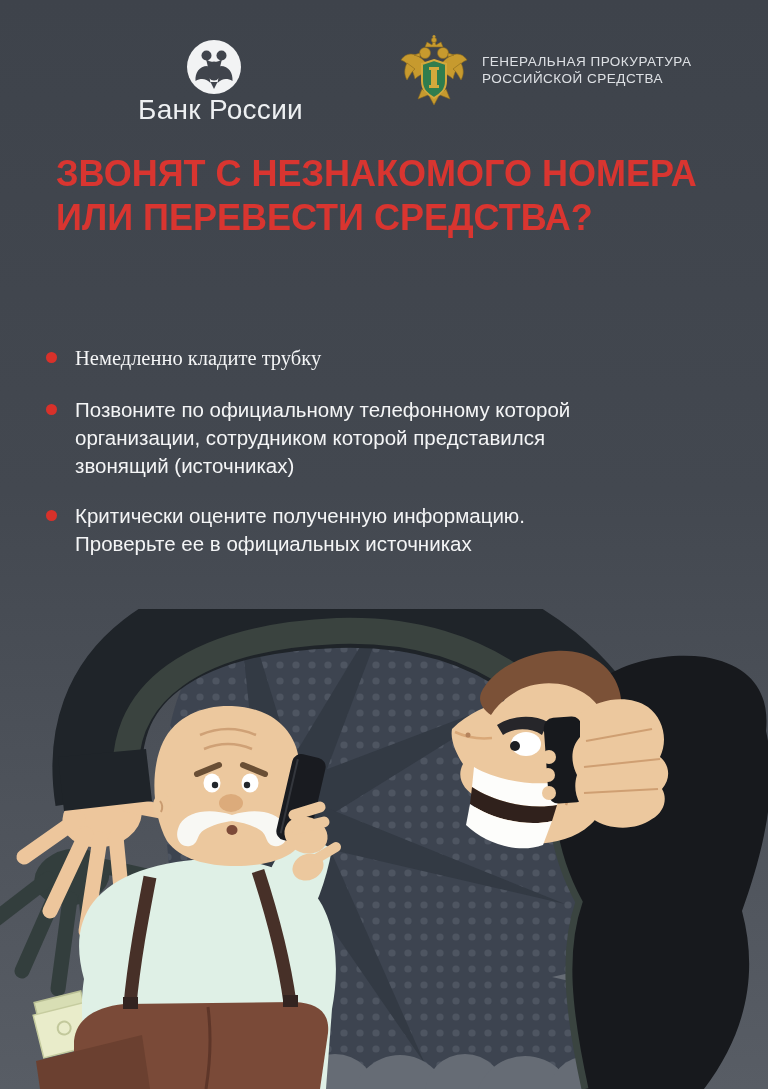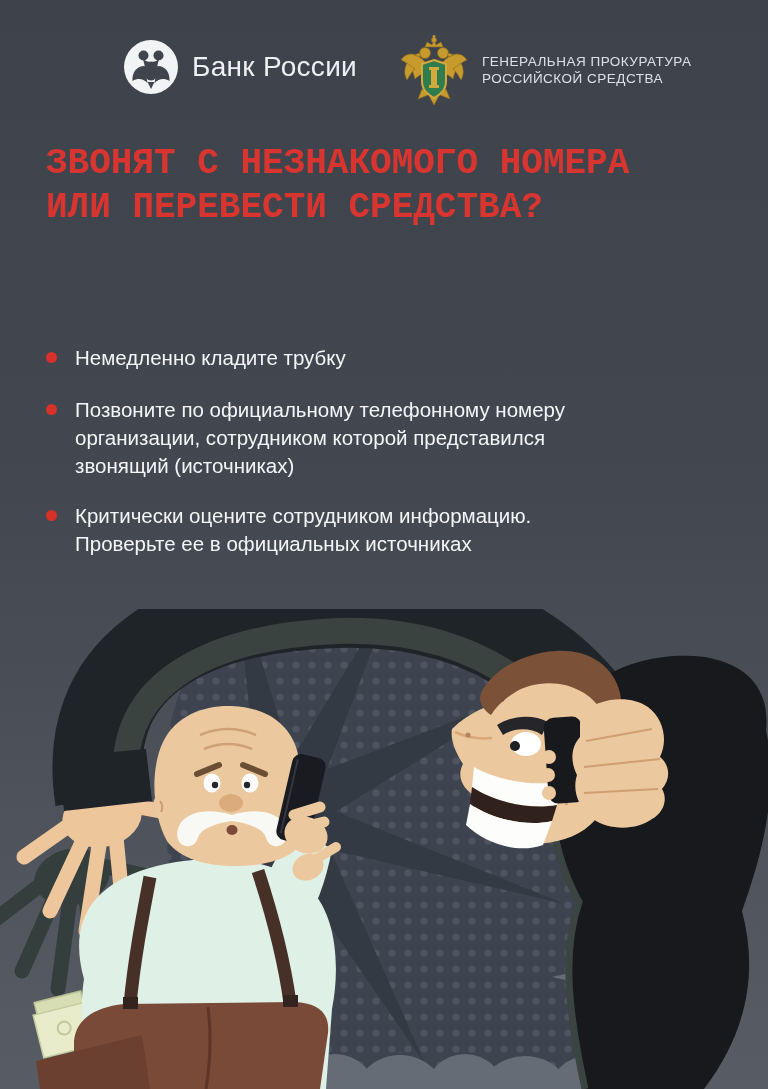--- a/index.html
+++ b/index.html
@@ -6,36 +6,36 @@
   .poster{
     position:relative;
     width:768px;height:1089px;
     overflow:hidden;
     background:linear-gradient(180deg,#3e434b 0%,#434850 45%,#474c54 56%,#585d65 100%);
     font-family:"Liberation Sans",sans-serif;
     -webkit-font-smoothing:antialiased;
   }
   
   .brand{position:absolute;display:flex;align-items:center;}
-  .brand-cbr{top:40px;left:124px;}
+  .brand-cbr{top:40px;left:124px;flex-direction:column;}
   .cbr-text{margin-left:14px;font-size:28px;font-weight:400;color:#eef0f2;letter-spacing:.3px;}
   .brand-proc{top:33px;left:398px;}
   .proc-text{margin-left:12px;font-size:13.5px;line-height:17px;font-weight:400;color:#dde0e4;letter-spacing:.5px;}
   .proc-text span{display:block;}
   
-  .headline{position:absolute;top:138px;left:42px;right:20px;margin:4px;
-    font-size:36px;line-height:44px;font-weight:700;color:#d93530;letter-spacing:0;font-family:Liberation Mono, monospace;}
+  .headline{position:absolute;top:138px;left:42px;right:20px;margin:14px;
+    font-size:36px;line-height:44px;font-weight:700;color:#d93530;letter-spacing:0;}
   .headline span{display:block;}
   
   .actions-title{position:absolute;top:301px;left:42px;margin:0;
     font-size:27px;font-weight:700;color:#f4f5f6;letter-spacing:.3px;}
   .actions-list{position:absolute;top:344px;left:42px;right:28px;margin:0;padding:0;list-style:none;}
   .actions-list li{position:relative;padding-left:33px;margin-bottom:22px;
     font-size:20.5px;line-height:28px;color:#f4f5f6;}
-  .actions-list li:nth-child(1){margin-bottom:24px;}
+  .actions-list li:nth-child(1){margin-bottom:24px;font-family:Liberation Serif, serif;}
   .actions-list .dot{position:absolute;left:4px;top:8px;width:11px;height:11px;border-radius:50%;background:#d8312a;}
   .actions-list .txt span{display:block;}
   
   .illustration{position:absolute;left:0;bottom:0;width:768px;height:480px;}
 </style>
 </head>
 <body>
 
 <div class="poster">
 
@@ -94,29 +94,29 @@
 
 
   <ul class="actions-list">
     <li>
       <span class="dot"></span>
       <span class="txt"><span>Немедленно кладите трубку</span></span>
     </li>
     <li>
       <span class="dot"></span>
       <span class="txt">
-        <span>Позвоните по официальному телефонному номеру</span>
+        <span>Позвоните по официальному телефонному которой</span>
         <span>организации, сотрудником которой представился</span>
         <span>звонящий (источниках)</span>
       </span>
     </li>
     <li>
       <span class="dot"></span>
       <span class="txt">
-        <span>Критически оцените сотрудником информацию.</span>
+        <span>Критически оцените полученную информацию.</span>
         <span>Проверьте ее в официальных источниках</span>
       </span>
     </li>
   </ul>
 
   <div class="illustration">
     <svg width="768" height="480" viewBox="0 0 768 480">
       <defs>
         <pattern id="halftone" width="16" height="16" patternUnits="userSpaceOnUse">
           <circle cx="8" cy="8" r="3.6" fill="#4e5561"></circle>

